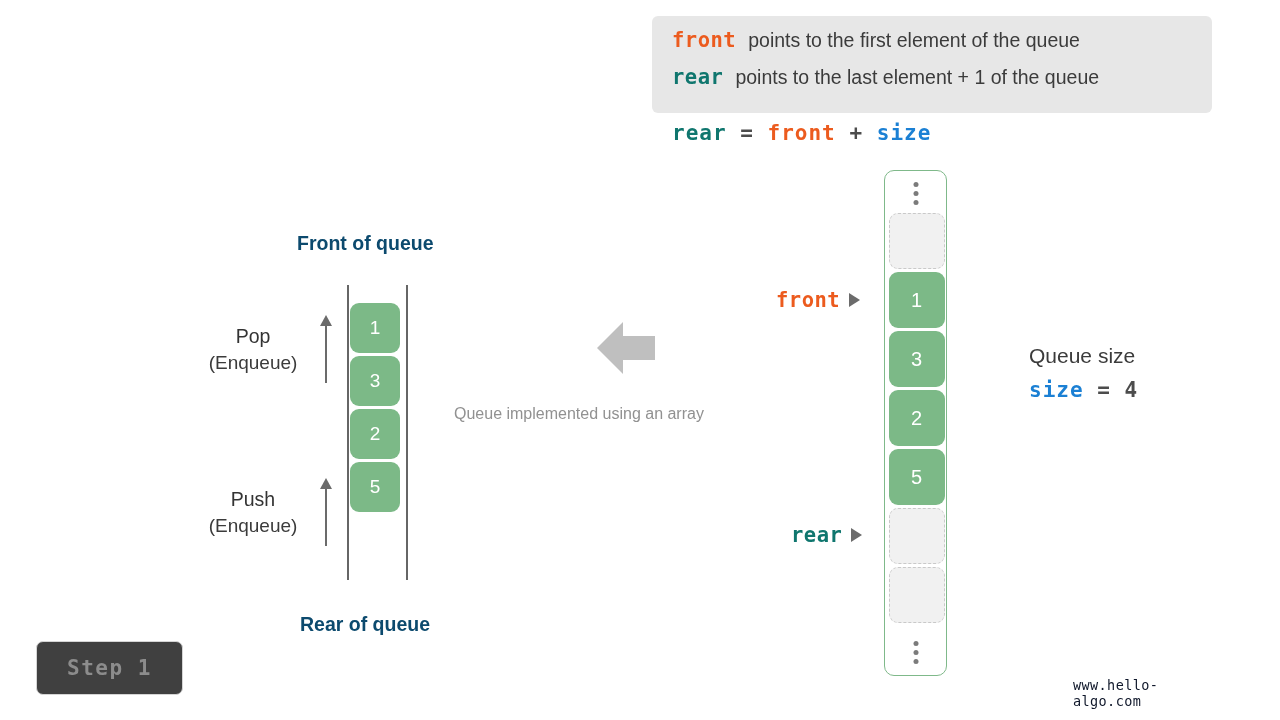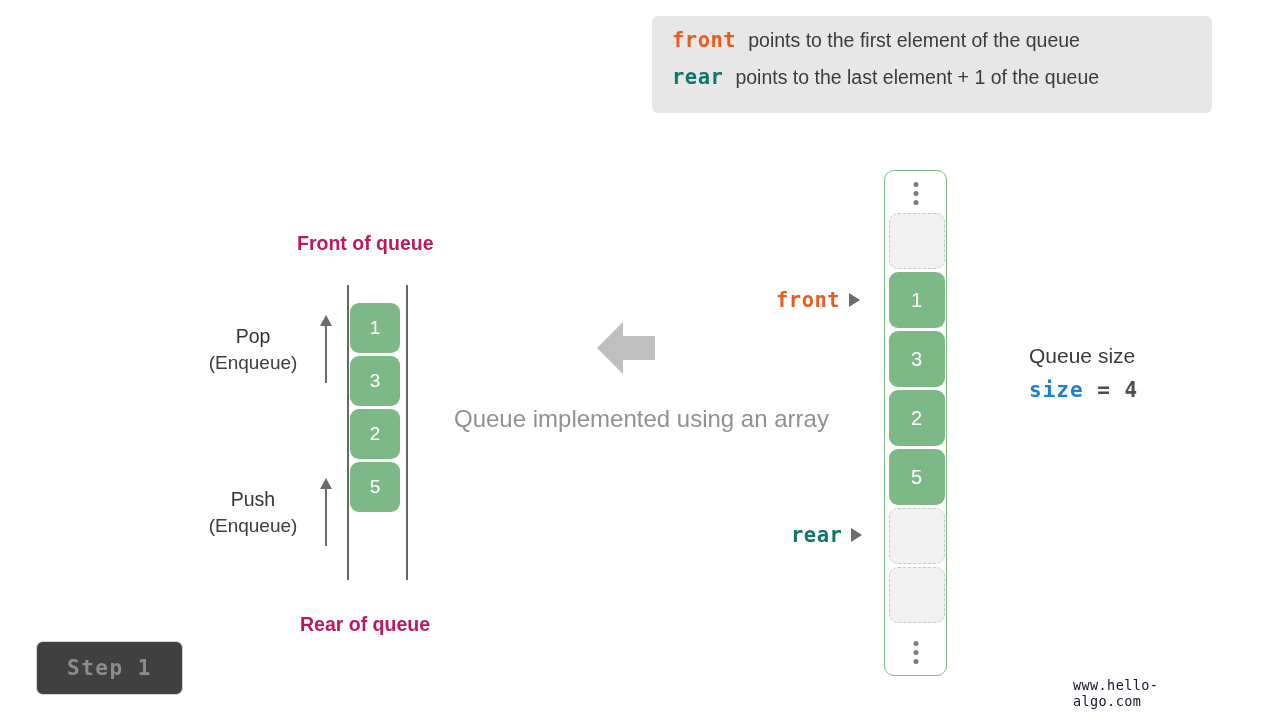--- a/index.html
+++ b/index.html
@@ -162,21 +162,21 @@
     letter-spacing: 1px;
     color: #4c4c4c;
     white-space: pre;
   }
 
   
   .lbl-front-of-queue, .lbl-rear-of-queue {
     position: absolute;
     font-weight: bold;
     font-size: 19.5px;
-    color: #be185d;
+    color: #0c4a6e;
     white-space: nowrap;
   }
   .lbl-front-of-queue { left: 297px; top: 232px; }
   .lbl-rear-of-queue  { left: 300px; top: 613px; }
 
   .rail {
     position: absolute;
     width: 1.6px;
     background: #666666;
   }
@@ -247,21 +247,21 @@
   
   .big-arrow {
     position: absolute;
     left: 597px;
     top: 322px;
   }
   .caption {
     position: absolute;
     left: 454px;
     top: 405px;
-    font-size: 24px;
+    font-size: 16px;
     color: #919191;
     white-space: nowrap;
   }
 
   
   .step-badge {
     position: absolute;
     left: 36px;
     top: 641px;
     width: 145px;
@@ -299,20 +299,21 @@
     <div class="legend-row">
       <span class="legend-kw kw-front">front</span>
       <span class="legend-text">points to the first element of the queue</span>
     </div>
     <div class="legend-row">
       <span class="legend-kw kw-rear">rear</span>
       <span class="legend-text">points to the last element + 1 of the queue</span>
     </div>
   </div>
 
+  <div class="formula"><span class="kw-rear">rear</span> <span>=</span> <span class="kw-front">front</span> <span>+</span> <span class="kw-size">size</span></div>
 
   <div class="array-container">
     <div class="dots top">
       <span></span>
         <span></span>
         <span></span>
     </div>
     <div class="cells">
       <div class="cell empty"></div>
       <div class="cell filled">1</div>

